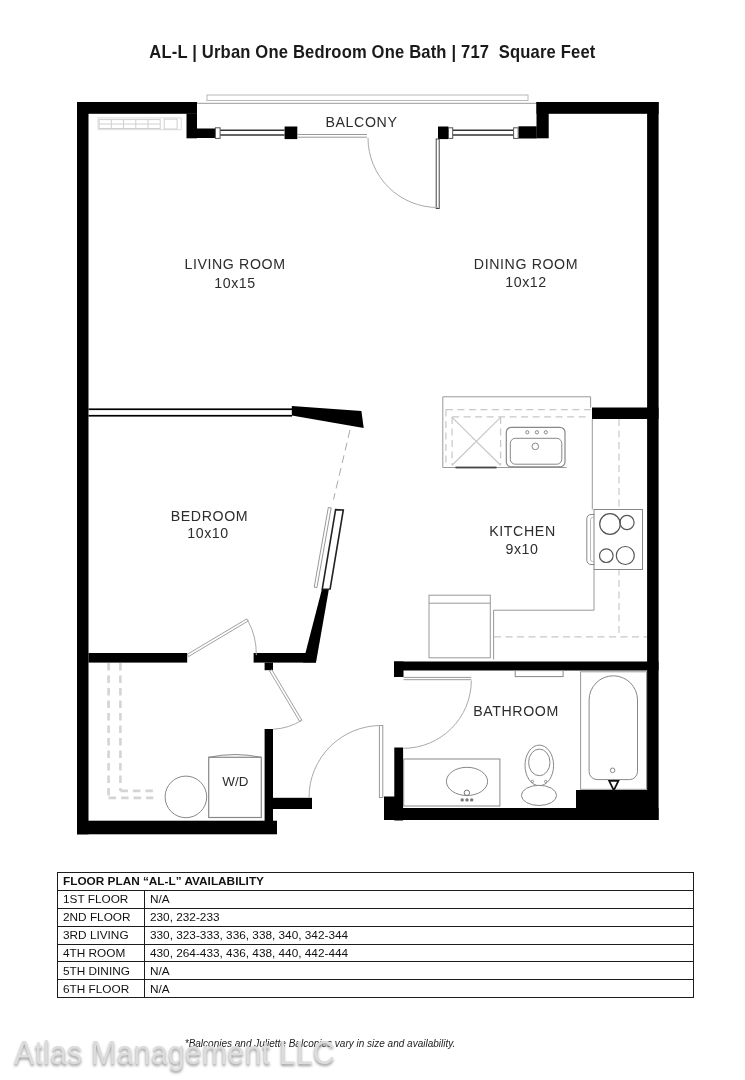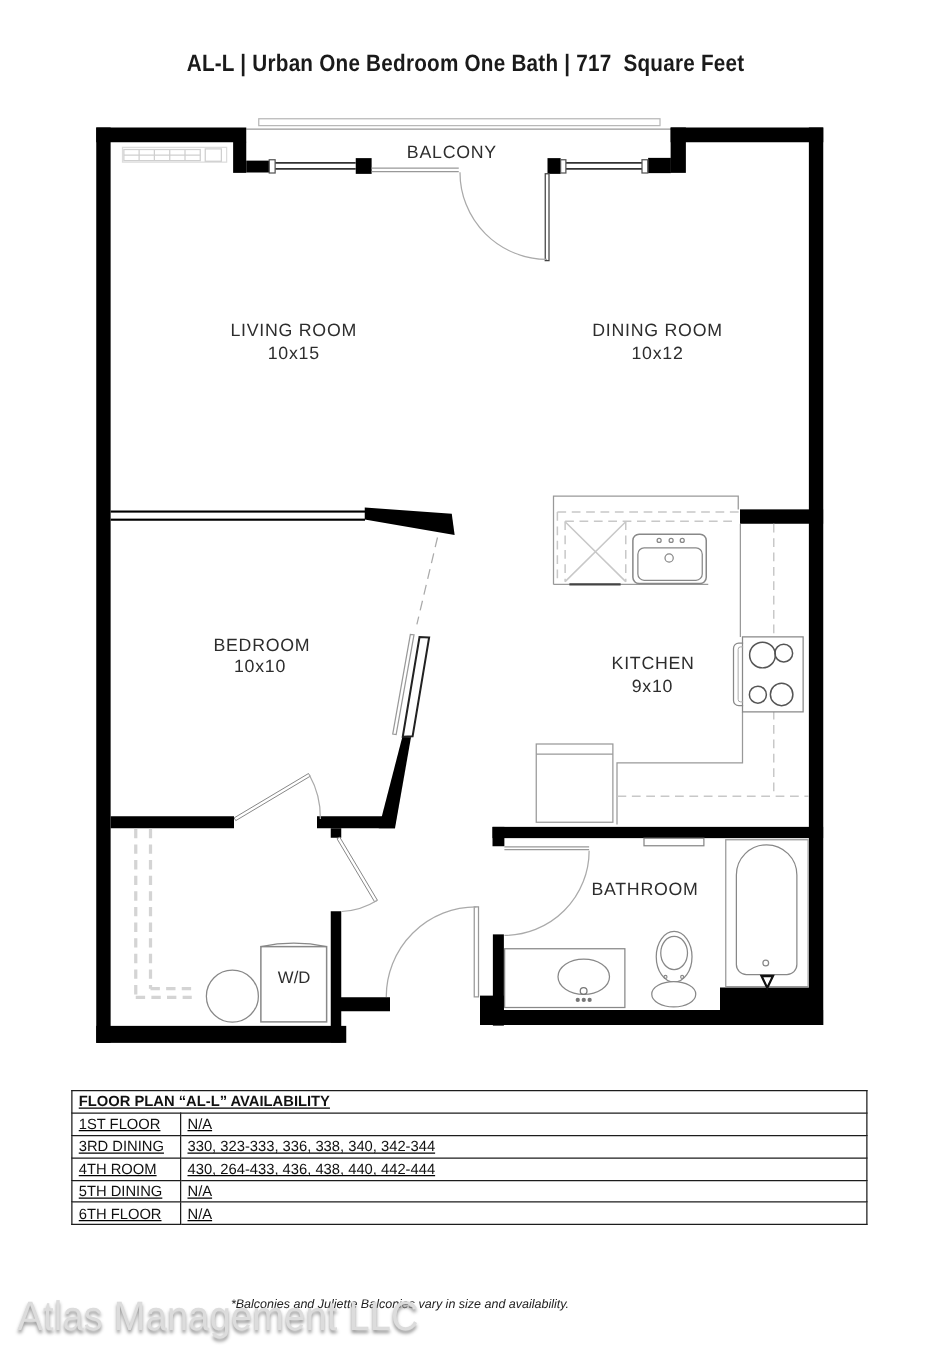--- a/index.html
+++ b/index.html
@@ -6,21 +6,21 @@
   body{width:745px;height:1080px;position:relative;font-family:"Liberation Sans",sans-serif;}
   #title{position:absolute;top:41px;left:0;width:745px;text-align:center;font-size:19px;font-weight:bold;color:#1a1a1a;letter-spacing:0.2px;transform:scaleX(0.872);transform-origin:372px 0;}
   svg{position:absolute;top:0;left:0;}
   svg text{font-family:"Liberation Sans",sans-serif;fill:#2d2d2d;}
   .rm{font-size:14.2px;letter-spacing:0.6px;}
   .w{fill:#000;stroke:none;}
   .ln{fill:none;stroke:#999;stroke-width:1;}
   .dash{fill:none;stroke:#c8c8c8;stroke-width:1.2;stroke-dasharray:7 4.5;}
   .cdash{fill:none;stroke:#d4d4d4;stroke-width:2.6;stroke-dasharray:7.5 5;}
   #tablewrap{position:absolute;left:57px;top:872px;width:637px;}
-  table{border-collapse:collapse;width:637px;table-layout:fixed;text-decoration:underline;}
+  table{border-collapse:collapse;width:637px;table-layout:fixed;}
   td{border:1.6px solid #1c1c1c;font-size:11.8px;color:#111;padding:0 0 0 5px;height:16.9px;vertical-align:middle;white-space:nowrap;}
   .b{font-weight:bold;}
   #foot{position:absolute;top:1038px;left:0;width:640px;text-align:center;font-style:italic;font-size:10px;color:#222;}
   #wm{position:absolute;top:1034px;left:14px;font-size:33px;letter-spacing:0.2px;color:#dcdcdc;text-shadow:0 2px 3px #929292;transform:scaleX(0.92);transform-origin:0 0;}
 </style>
 </head>
 <body>
 <div id="title">AL-L | Urban One Bedroom One Bath | 717&nbsp; Square Feet</div>
 <svg width="745" height="1080" viewBox="0 0 745 1080">
 
@@ -174,21 +174,25 @@
       </colgroup>
   <tbody>
         <tr>
           <td colspan="2" class="b">FLOOR PLAN “AL-L” AVAILABILITY</td>
         </tr>
   <tr>
           <td>1ST FLOOR</td>
           <td>N/A</td>
         </tr>
   <tr>
-          <td>3RD DINING</td>
+          <td>2ND FLOOR</td>
+          <td>230, 232-233</td>
+        </tr>
+  <tr>
+          <td>3RD LIVING</td>
           <td>330, 323-333, 336, 338, 340, 342-344</td>
         </tr>
   <tr>
           <td>4TH ROOM</td>
           <td>430, 264-433, 436, 438, 440, 442-444</td>
         </tr>
   <tr>
           <td>5TH DINING</td>
           <td>N/A</td>
         </tr>

